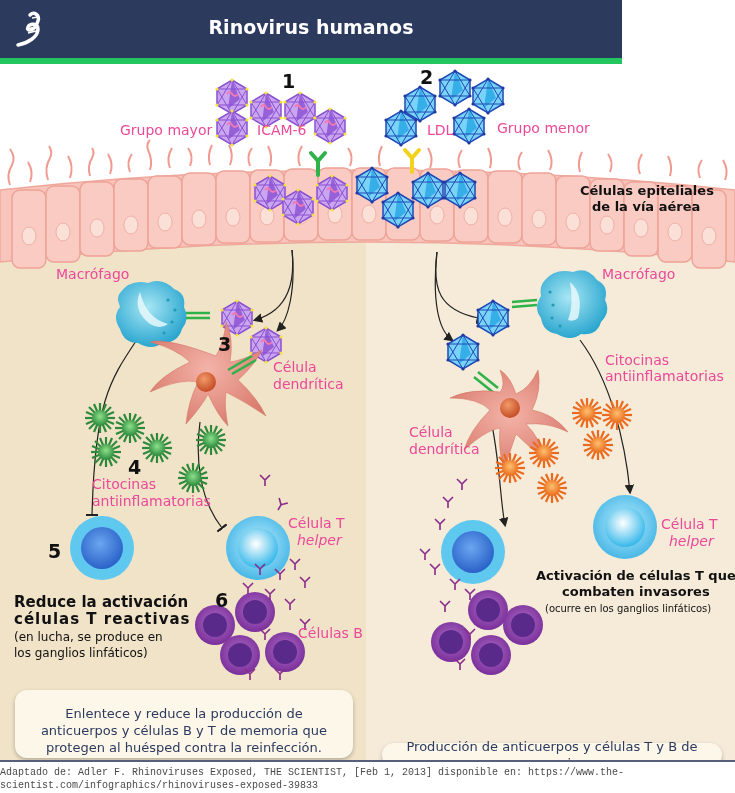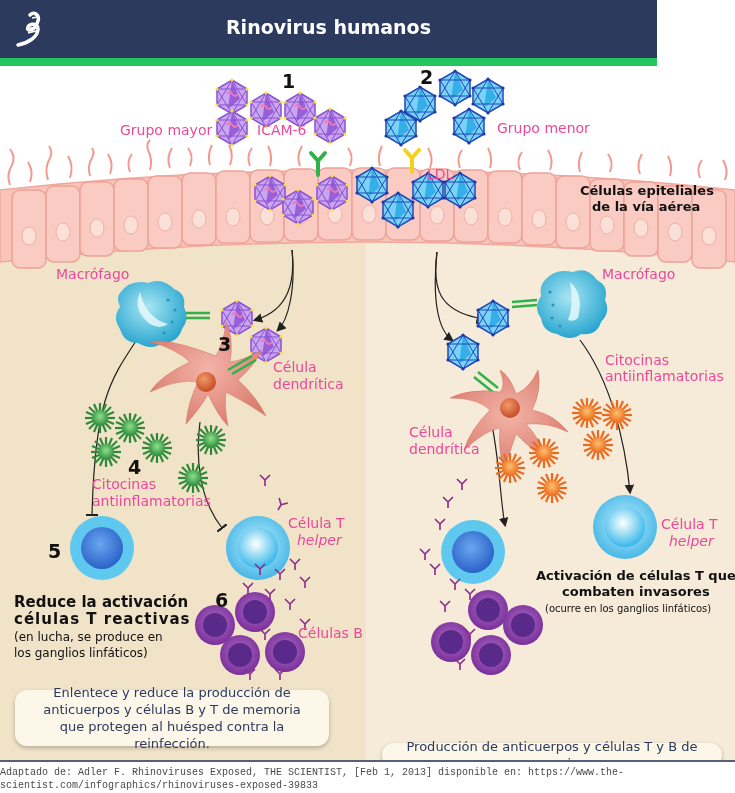--- a/index.html
+++ b/index.html
@@ -1,17 +1,17 @@
 <!DOCTYPE html>
 <html><head>
 <meta charset="utf-8">
 <style>
   html,body{margin:0;padding:0;}
   body{width:735px;height:793px;position:relative;overflow:hidden;background:#ffffff;font-family:"Liberation Sans",sans-serif;}
-  .header{position:absolute;left:0;top:0;width:657px;height:58px;background:#2c3a5e;border-bottom:8px solid #22c55e;}
+  .header{position:absolute;left:0;top:0;width:606px;height:58px;background:#2c3a5e;border-bottom:6px solid #22c55e;padding-left:16px;}
   .header .title{position:absolute;left:0;right:0;top:16px;text-align:center;color:#fff;font-size:19px;font-weight:bold;font-family:"DejaVu Sans",sans-serif;}
   .logo{position:absolute;left:12px;top:9px;width:36px;height:42px;}
   .sky{position:absolute;left:0;top:60px;width:735px;height:140px;background:#ffffff;}
   .panel-left{position:absolute;left:0;top:240px;width:366px;height:520px;background:#f0e3c8;}
   .panel-right{position:absolute;left:366px;top:240px;width:369px;height:520px;background:#f5ebd8;}
   svg.art{position:absolute;left:0;top:0;width:735px;height:793px;}
   .lbl{position:absolute;color:#ec4899;font-size:14px;line-height:16px;white-space:nowrap;font-family:"DejaVu Sans",sans-serif;}
   .num{position:absolute;color:#111;font-size:19px;font-weight:bold;font-family:"DejaVu Sans",sans-serif;}
   .dark{color:#111;}
   .bold{font-weight:bold;}
@@ -381,21 +381,21 @@
 
 <div class="num" style="left:282px;top:70px;">1</div>
 <div class="num" style="left:420px;top:66px;">2</div>
 <div class="num" style="left:218px;top:333px;">3</div>
 <div class="num" style="left:128px;top:456px;">4</div>
 <div class="num" style="left:48px;top:540px;">5</div>
 <div class="num" style="left:215px;top:589px;">6</div>
 
 <div class="lbl" style="left:120px;top:122px;">Grupo mayor</div>
 <div class="lbl" style="left:257px;top:122px;">ICAM-6</div>
-<div class="lbl" style="left:427px;top:122px;margin-top:44px;">LDL</div>
+<div class="lbl" style="left:427px;top:122px;">LDL</div>
 <div class="lbl" style="left:497px;top:120px;">Grupo menor</div>
 <div class="lbl dark bold" style="left:580px;top:183px;font-size:13px;">Células epiteliales</div>
 <div class="lbl dark bold" style="left:592px;top:199px;font-size:13px;">de la vía aérea</div>
 
 <div class="lbl" style="left:56px;top:266px;">Macrófago</div>
 <div class="lbl" style="left:273px;top:359px;">Célula</div>
 <div class="lbl" style="left:273px;top:376px;">dendrítica</div>
 <div class="lbl" style="left:92px;top:476px;">Citocinas</div>
 <div class="lbl" style="left:92px;top:493px;">antiinflamatorias</div>
 <div class="lbl" style="left:288px;top:515px;">Célula T</div>
@@ -410,21 +410,21 @@
 <div class="lbl" style="left:605px;top:352px;">Citocinas</div>
 <div class="lbl" style="left:605px;top:368px;">antiinflamatorias</div>
 <div class="lbl" style="left:409px;top:424px;">Célula</div>
 <div class="lbl" style="left:409px;top:441px;">dendrítica</div>
 <div class="lbl" style="left:661px;top:516px;">Célula T</div>
 <div class="lbl ital" style="left:669px;top:533px;">helper</div>
 <div class="lbl dark bold" style="left:536px;top:568px;font-size:13px;">Activación de células T que</div>
 <div class="lbl dark bold" style="left:562px;top:584px;font-size:13px;">combaten invasores</div>
 <div class="lbl dark" style="left:545px;top:601px;font-size:10px;">(ocurre en los ganglios linfáticos)</div>
 
-<div class="box" style="left:15px;top:690px;width:314px;height:56px;padding-top:0px;display:flex;align-items:center;justify-content:center;">
+<div class="box" style="left:15px;top:690px;width:338px;height:56px;padding-top:12px;display:flex;align-items:center;justify-content:center;">
   <span style="padding:0 14px;">Enlentece y reduce la producción de anticuerpos y células B y T de memoria que protegen al huésped contra la reinfección.</span>
 </div>
 <div class="box" style="left:382px;top:716px;width:340px;height:24px;display:flex;align-items:center;justify-content:center;margin-top:27px;">
   <span>Producción de anticuerpos y células T y B de memoria.</span>
 </div>
 
 <div class="footer">
   <div class="txt">
     <div>Adaptado de: Adler F. Rhinoviruses Exposed, THE SCIENTIST, [Feb 1, 2013] disponible en: https://www.the-scientist.com/infographics/rhinoviruses-exposed-39833</div>
     <div>[revisado junio 2018]</div>

